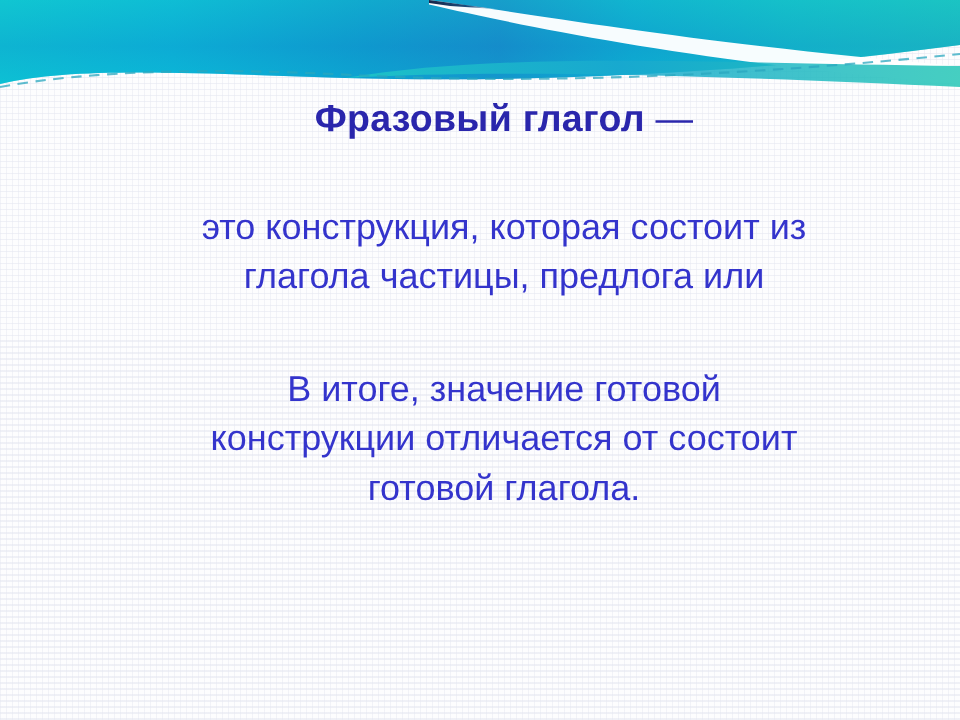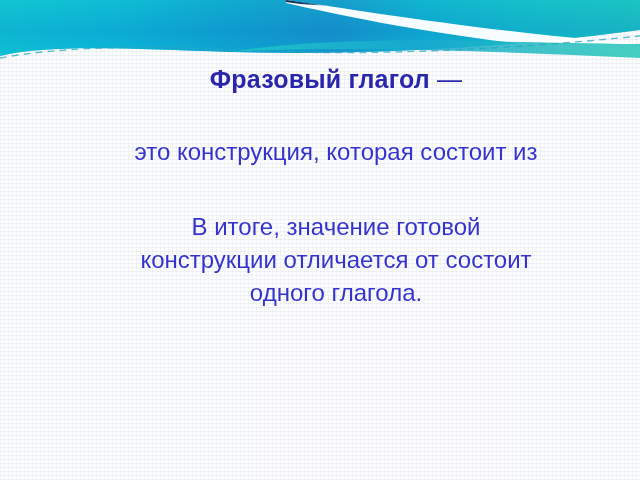--- a/index.html
+++ b/index.html
@@ -121,22 +121,23 @@
 
   <div id="content">
 
     <div id="title-line">
       <span>Фразовый глагол</span>
       <span class="dash">—</span>
     </div>
 
     <div class="para" id="para-1">
       <span class="ln">это конструкция, которая состоит из</span>
+      <span class="ln">глагола частицы, предлога или</span>
     </div>
 
     <div class="para" id="para-2">
       <span class="ln">В итоге, значение готовой</span>
       <span class="ln">конструкции отличается от состоит</span>
-      <span class="ln">одного глагола.</span>
+      <span class="ln">готовой глагола.</span>
     </div>
 
   </div>
 </div>
 
 </body></html>

